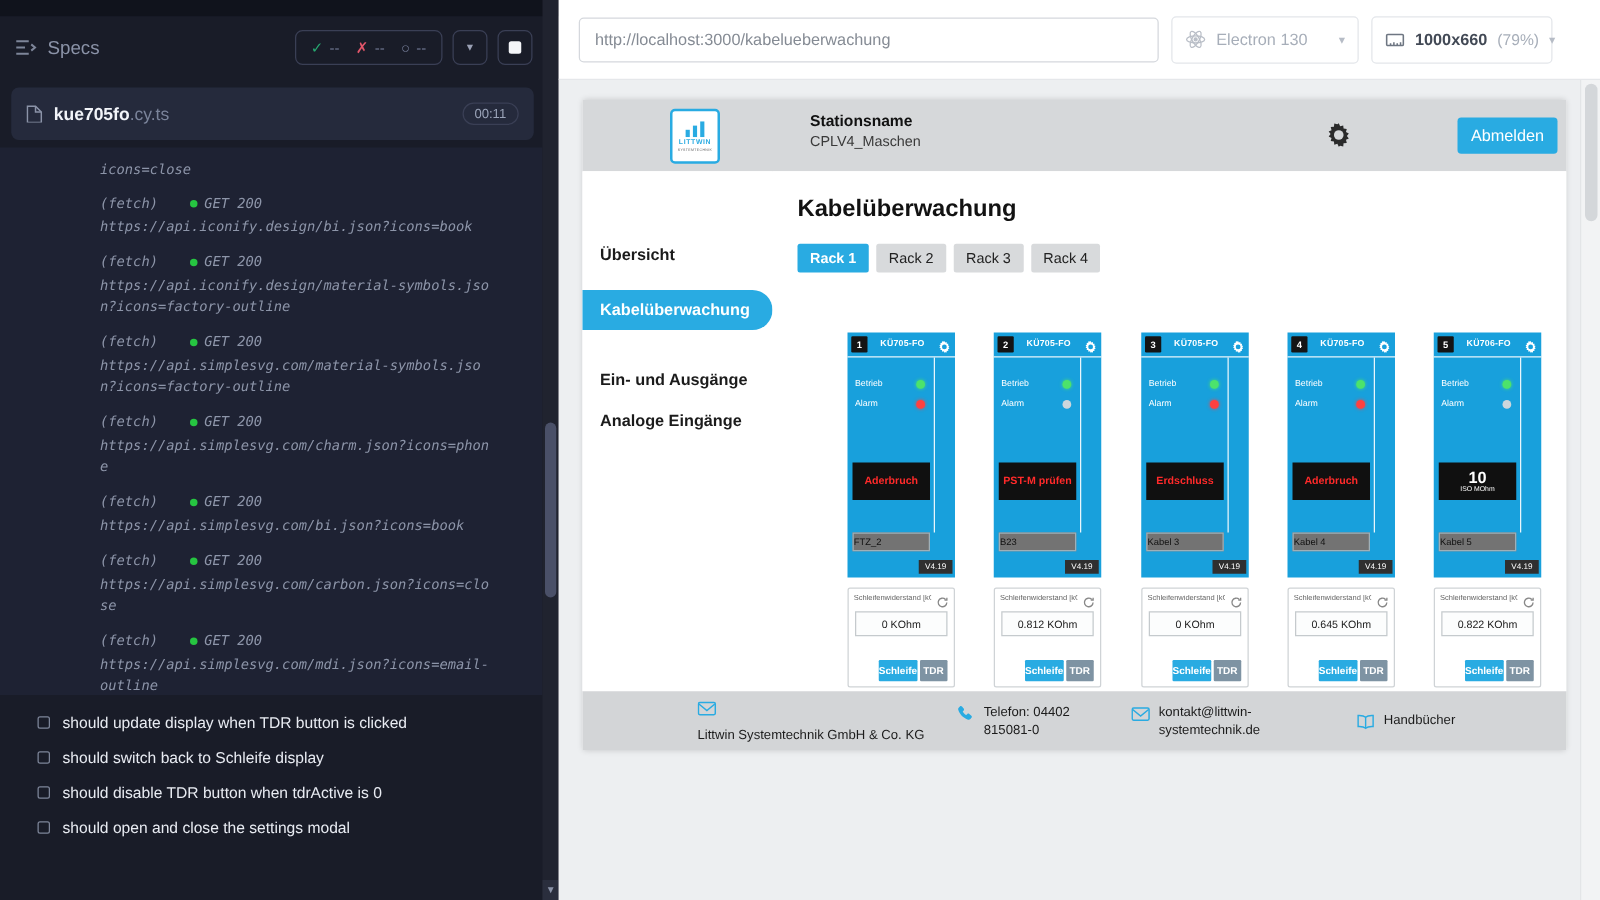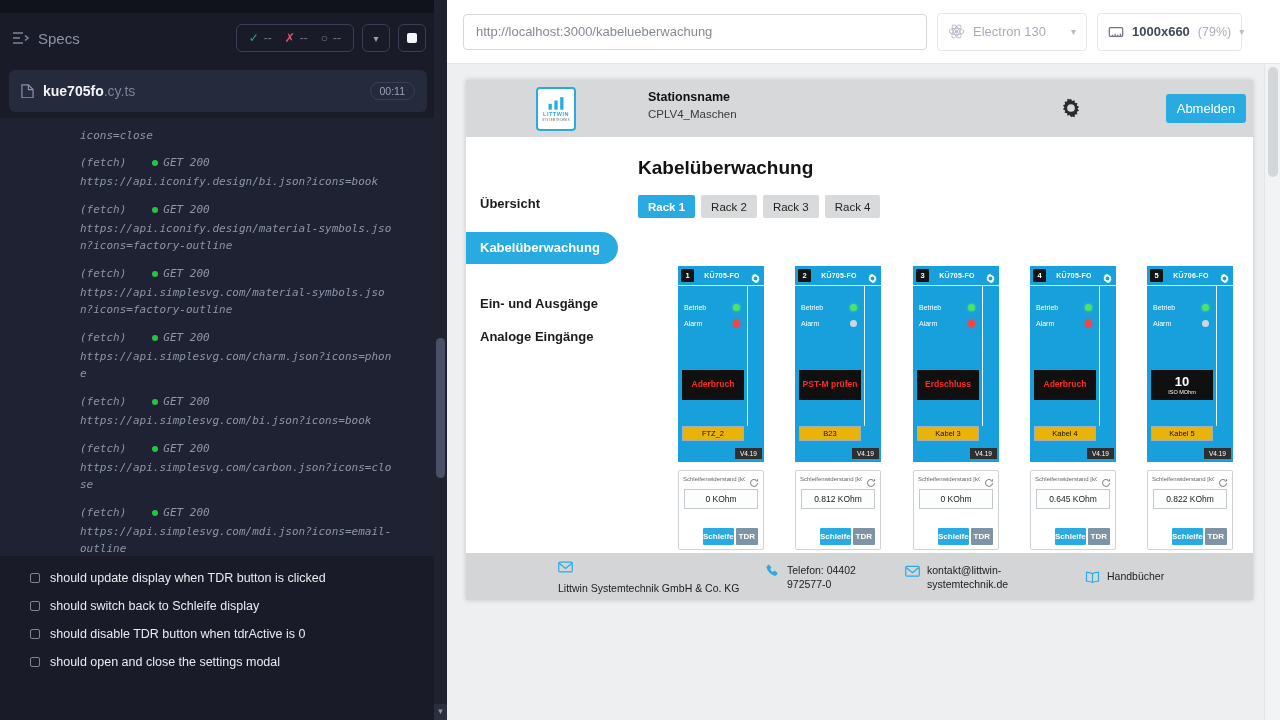--- a/index.html
+++ b/index.html
@@ -119,22 +119,22 @@
   .ledlabel { font-size:7px; color:#fff; }
   .led { width:7px; height:7px; border-radius:50%; margin-left:auto; }
   .led.on { background:#4ce36b; box-shadow:0 0 3px #4ce36b; }
   .led.alarm { background:#ff4040; box-shadow:0 0 3px #ff4040; }
   .led.off { background:#ccd6dc; }
   .cstatus { position:absolute; left:4px; top:104px; width:62px; height:30px; background:#101010;
     display:flex; flex-direction:column; align-items:center; justify-content:center; }
   .stext { font-size:8.5px; font-weight:700; color:#ff2a2a; text-align:center; line-height:1.1; }
   .cstatus.iso .stext { font-size:13px; color:#fff; }
   .ssub { font-size:5.5px; color:#fff; }
-  .cname { position:absolute; left:4px; top:160px; width:62px; height:15px; background:#eab308;
-    border:1px solid #9fb0b8; font-size:7.5px; color:#111; text-align:center; line-height:13px; }
+  .cname { position:absolute; left:4px; top:160px; width:62px; height:15px; background:#737373;
+    border:1px solid #9fb0b8; font-size:7.5px; color:#111; line-height:13px; }
   .cver { position:absolute; right:2px; bottom:3px; background:#2f2f2f; color:#fff;
     font-size:6.5px; padding:2px 5px; }
 
   .meas { position:absolute; top:204px; left:0; width:86px; height:80px; background:#fff;
     border:1px solid #cfd3d6; border-radius:2px; }
   .mhead { display:flex; align-items:center; padding:3px 4px 0 4px; }
   .mlabel { font-size:6px; color:#666; white-space:nowrap; overflow:hidden; max-width:62px; }
   .refresh { width:10px; height:10px; color:#888; margin-left:auto; flex:none; }
   .mvalue { margin:5px 5px 0 5px; height:20px; border:1px solid #c5cacd; background:#fcfdfd;
     font-size:8.5px; color:#222; text-align:center; line-height:18px; }
@@ -588,21 +588,21 @@
           <svg viewBox="0 0 20 16" fill="none" stroke="currentColor" stroke-width="1.6">
               <rect x="1" y="1.5" width="18" height="13" rx="1.5"></rect>
               <path d="M1.5 3l8.5 7 8.5-7"></path>
             </svg>
           <span class="ftext">Littwin Systemtechnik GmbH &amp; Co. KG</span>
         </div>
         <div class="fitem f2">
           <svg viewBox="0 0 16 16">
               <path fill="currentColor" d="M3.3 1.2c.5-.4 1.2-.3 1.6.2l1.6 2c.3.4.3 1-.1 1.4l-.9 1c.6 1.3 1.7 2.4 3 3l1-1c.4-.4 1-.4 1.4-.1l2 1.6c.5.4.6 1.1.2 1.6l-1 1.2c-.5.6-1.3.8-2 .6-4-1.2-7.2-4.4-8.4-8.4-.2-.7 0-1.5.6-2z"></path>
             </svg>
-          <span class="ftext">Telefon: 04402 972577-0</span>
+          <span class="ftext">Telefon: 04402 815081-0</span>
         </div>
         <div class="fitem f3">
           <svg viewBox="0 0 20 16" fill="none" stroke="currentColor" stroke-width="1.6">
               <rect x="1" y="1.5" width="18" height="13" rx="1.5"></rect>
               <path d="M1.5 3l8.5 7 8.5-7"></path>
             </svg>
           <span class="ftext">kontakt@littwin-systemtechnik.de</span>
         </div>
         <div class="fitem f4">
           <svg viewBox="0 0 20 16" fill="none" stroke="currentColor" stroke-width="1.5">

